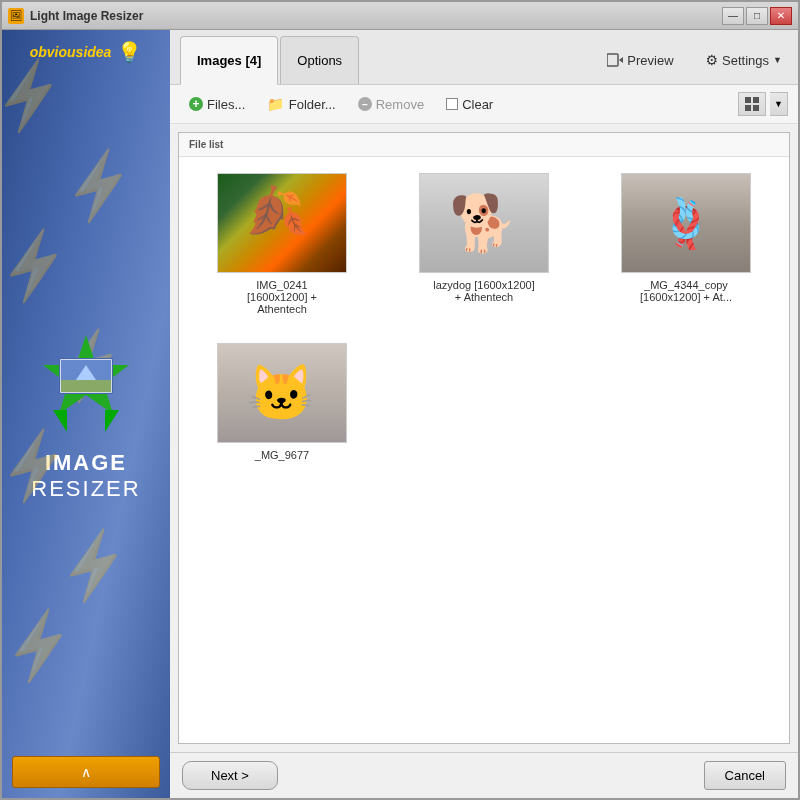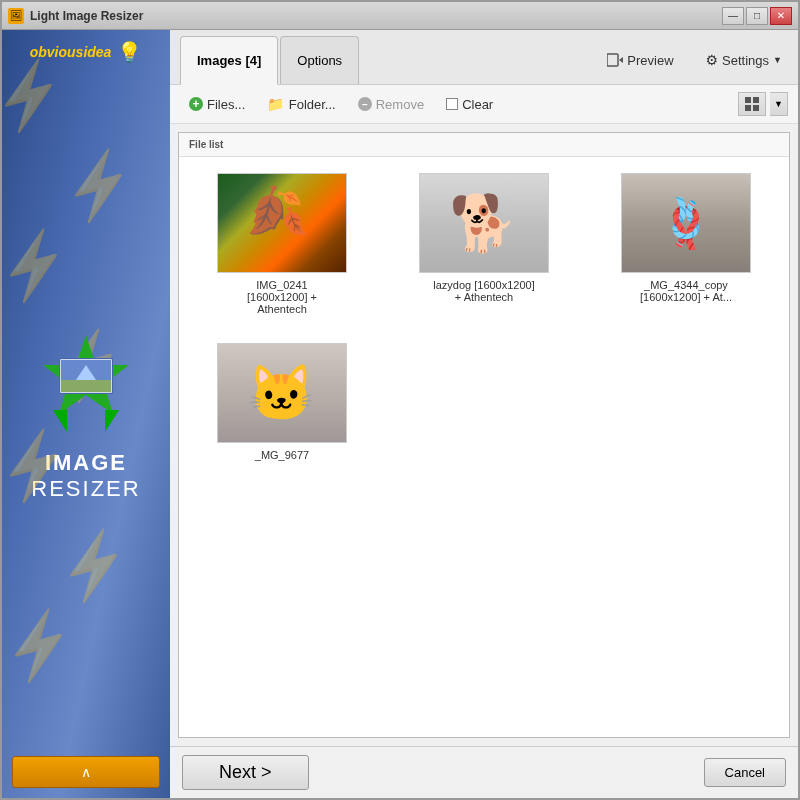--- a/index.html
+++ b/index.html
@@ -365,26 +365,26 @@
       display: flex;
       align-items: center;
       justify-content: space-between;
       padding: 8px 12px;
       background: #f0f0f0;
       border-top: 1px solid #ccc;
       flex-shrink: 0;
     }
 
     .btn-next {
-      padding: 6px 36px;
+      padding: 6px 28px;
       background: linear-gradient(to bottom, #f0f0f0, #d8d8d8);
       border: 1px solid #999;
-      border-radius: 3px;
-      cursor: pointer;
-      font-size: 18px;
+      border-radius: 9px;
+      cursor: pointer;
+      font-size: 13px;
       min-width: 80px;
     }
 
     .btn-cancel {
       padding: 6px 20px;
       background: linear-gradient(to bottom, #f0f0f0, #d8d8d8);
       border: 1px solid #999;
       border-radius: 3px;
       cursor: pointer;
       font-size: 13px;

